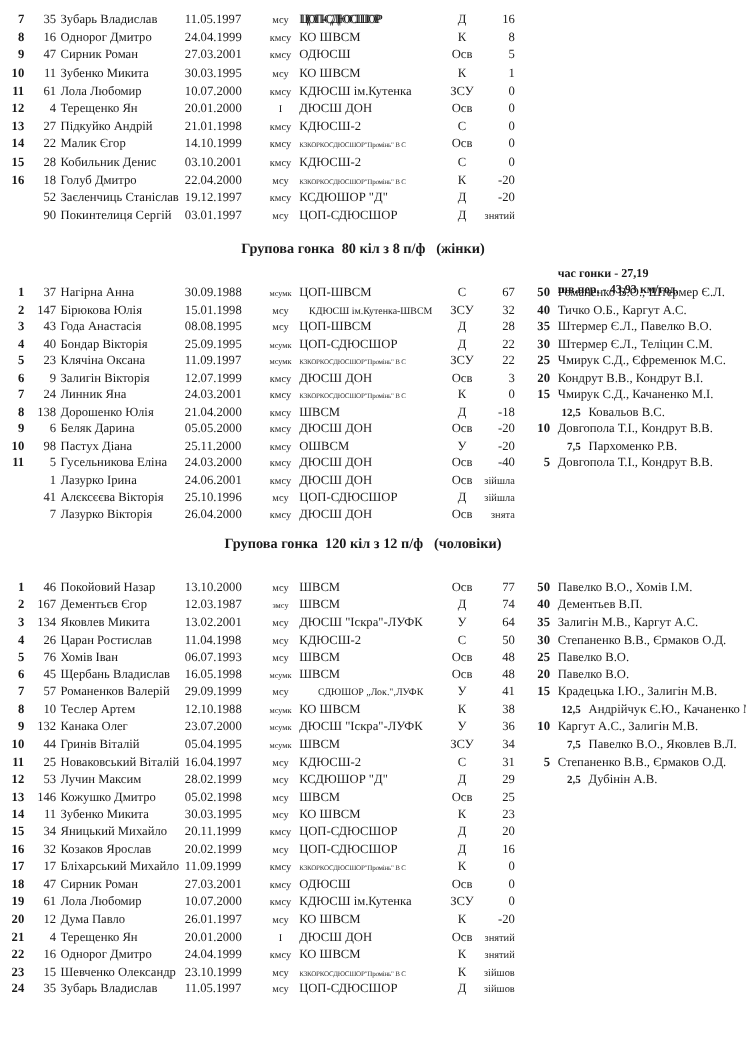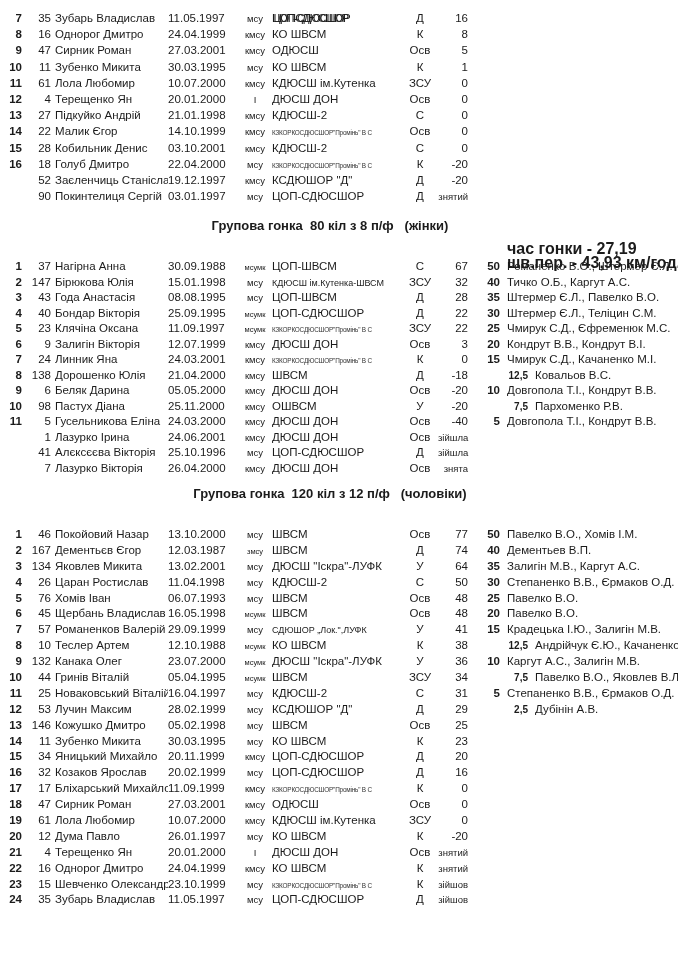--- a/index.html
+++ b/index.html
@@ -4,51 +4,51 @@
 <style>
   html,body{margin:0;padding:0;background:#ffffff;}
   .page{
     position:relative;
     width:678px;height:960px;
     background:#ffffff;
     font-family:"Liberation Sans", sans-serif;
     color:#1b1b1b;
     overflow:hidden;
   }
-  .section{position:absolute;left:0;width:678px;}
+  .section{position:absolute;left:0;width:678px;font-family:Liberation Serif, serif;}
   #sec0{top:12px;}
   #sec1{top:218px;}
   #sec2{top:486px;}
   .sec-title{
     width:660px;text-align:center;
     font-size:13px;font-weight:700;
     white-space:pre;
   }
   .race-info{
     position:absolute;left:507px;top:24px;
-    font-size:16px;font-weight:700;line-height:14px;
+    font-size:11px;font-weight:700;line-height:14px;
     white-space:nowrap;
   }
   .rows{position:absolute;left:0;top:0;width:678px;}
   #sec1 .rows, #sec2 .rows{top:42px;}
   .row{
     display:flex;align-items:baseline;
     white-space:nowrap;font-size:11.5px;
   }
   #sec0 .row{height:16.2px;}
   #sec1 .row{height:15.5px;}
   #sec2 .row{height:15.9px;}
   .c-place{width:22px;text-align:right;font-weight:700;flex:none;}
   .c-bib{width:29px;text-align:right;flex:none;}
   .c-name{width:113px;margin-left:4px;flex:none;overflow:hidden;}
   .c-dob{width:61px;flex:none;}
   .c-rank{width:30px;text-align:center;font-size:9.5px;flex:none;margin-left:11px;}
   .c-rank.rank-xs{font-size:7.5px;}
   .c-club{width:130px;margin-left:2px;flex:none;}
-  .c-club.club-s{font-size:9px;}
+  .c-club.club-s{font-size:9px;text-align:center;}
   .c-club.club-xs{font-size:6.4px;color:#333;letter-spacing:-0.2px;}
   .c-club.club-ov{letter-spacing:-1.5px;text-shadow:1.6px 0 0 #222;}
   .c-region{width:36px;text-align:center;flex:none;}
   .c-pts{width:30px;text-align:right;flex:none;}
   .c-pts.status{font-size:9.5px;}
   .c-cpts{width:32px;text-align:right;font-weight:700;flex:none;}
   .c-cpts.frac{font-size:10px;padding-left:28px;}
   .c-coach{margin-left:7px;flex:none;}
 </style>
 </head>

